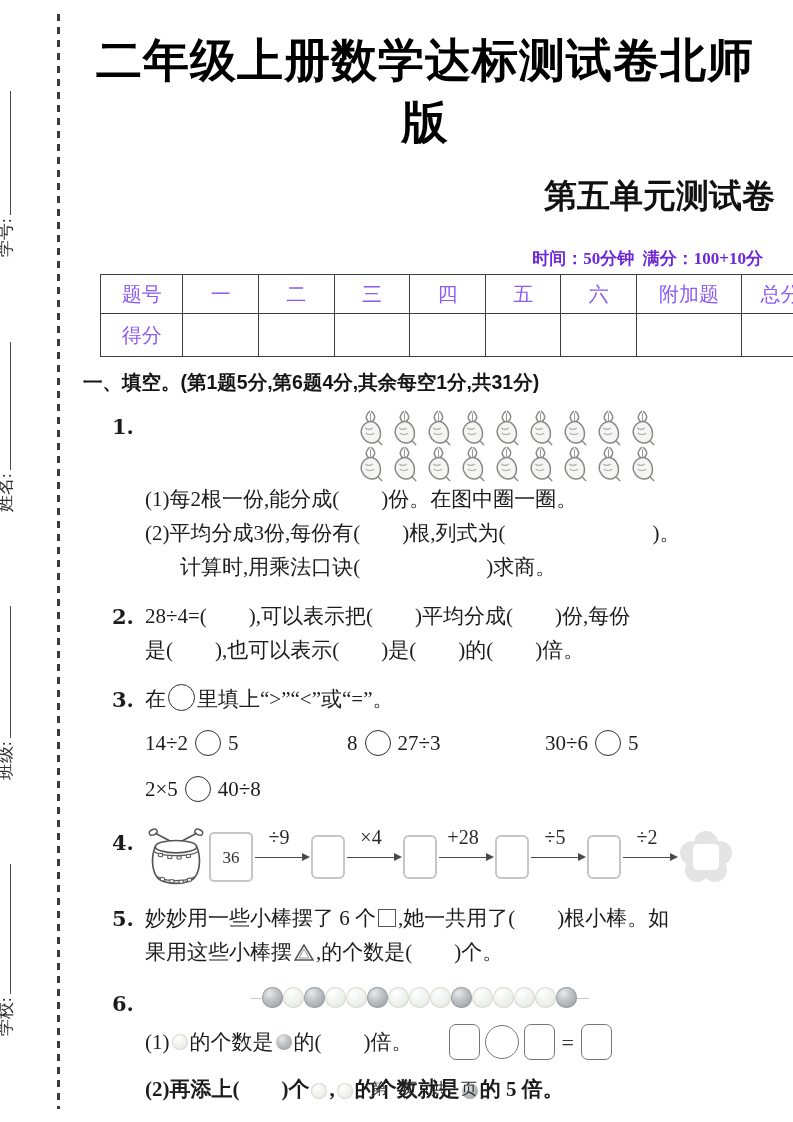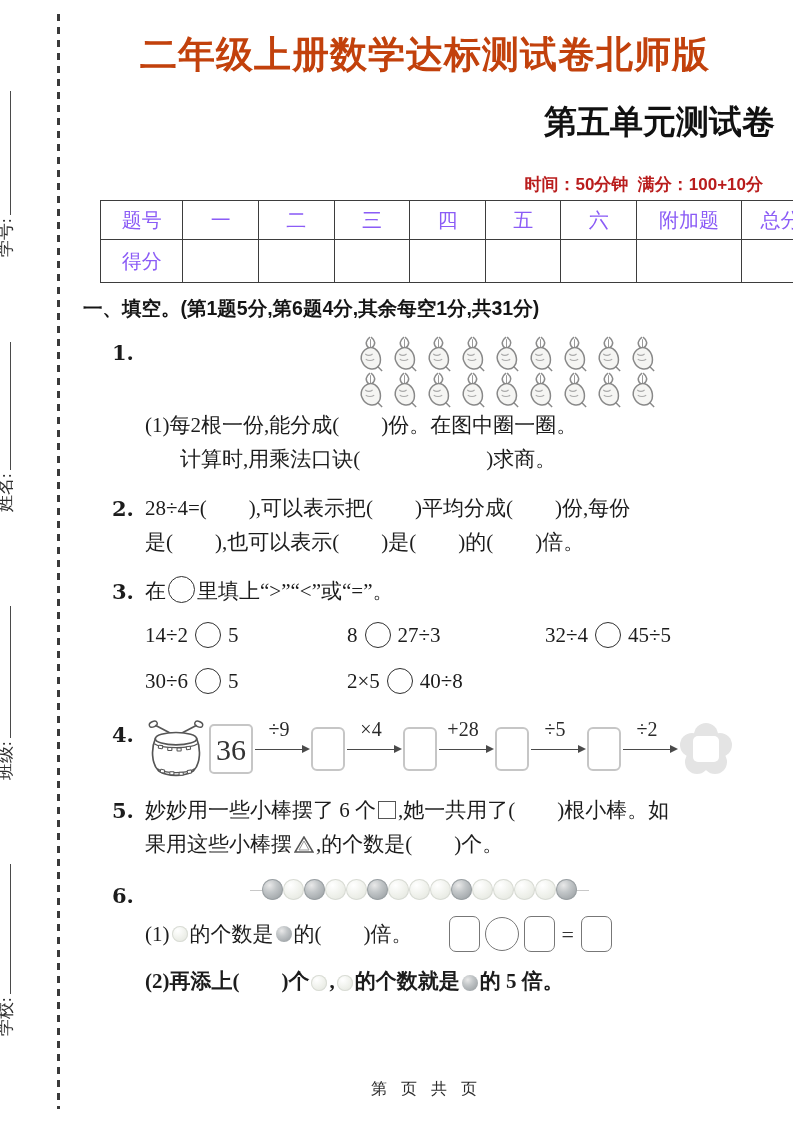--- a/index.html
+++ b/index.html
@@ -9,25 +9,25 @@
   .seal-line{position:absolute;left:57px;top:14px;height:1095px;width:2.5px;
      background:repeating-linear-gradient(to bottom,#3a3a3a 0 7px,transparent 7px 13px);}
   .margin-group{position:absolute;left:17px;transform:rotate(-90deg);
      transform-origin:0 100%;white-space:nowrap;height:24px;
      font-size:17px;color:#2e2e2e;}
   .margin-group .blank{display:inline-block;height:1em;border-bottom:1.6px solid #4a4a4a;
      margin-left:3px;vertical-align:baseline;}
   
   .content{position:absolute;left:75px;top:0;width:700px;}
   .title{margin:30px 0 0;text-align:center;font-family:"Liberation Sans",sans-serif;
-     font-weight:900;font-size:37px;letter-spacing:1px;color:#c2410c;}
+     font-weight:900;font-size:46px;letter-spacing:1px;color:#000000;}
   .subtitle{margin:20px 0 0;text-align:right;font-family:"Liberation Sans",sans-serif;
      font-weight:900;font-size:33px;color:#111;}
-  .info-line{margin:28px 12px 4px 0;text-align:right;font-family:Liberation Sans, sans-serif;
-     font-weight:700;font-size:17px;white-space:pre;color:#b91c1c;}
+  .info-line{margin:28px 12px 4px 0;text-align:right;font-family:Liberation Serif, serif;
+     font-weight:700;font-size:17px;white-space:pre;color:#6d28d9;}
   
   table.score{border-collapse:collapse;margin-left:25px;width:720px;
      font-family:"Liberation Sans",sans-serif;font-size:20px;color:#8b5cf6;}
   table.score th,table.score td{border:1.6px solid #3d3d3d;text-align:center;
      font-weight:500;padding:0;}
   table.score tr.r1 th{height:38px;}
   table.score tr.r2 td{height:42px;}
   th.c-label{width:72px;} th.c-num{width:66px;} th.c-extra{width:92px;} th.c-total{width:68px;}
   
   .sec-heading{margin:12px 0 0 8px;font-family:"Liberation Sans",sans-serif;
@@ -44,21 +44,21 @@
   .cmp-grid{display:grid;grid-template-columns:202px 198px auto;padding-left:70px;
      margin-top:14px;row-gap:20px;font-size:21px;}
   .cmp-item{display:flex;align-items:center;}
   .cmp-circle{display:inline-block;width:24px;height:24px;border:1.6px solid #2f2f2f;
      border-radius:50%;margin:0 7px;flex:0 0 auto;}
   .prompt-circle{display:inline-block;width:25px;height:25px;border:1.6px solid #2f2f2f;
      border-radius:50%;vertical-align:-5px;margin:0 2px;}
   
   .flow{display:flex;align-items:center;padding-left:66px;margin-top:16px;}
   .start-box{width:40px;height:46px;border:2px solid #c6c6c6;border-radius:5px;
-     display:flex;align-items:center;justify-content:center;font-size:30px;color:#333;
+     display:flex;align-items:center;justify-content:center;font-size:17px;color:#333;
      margin-left:2px;}
   .fstep{position:relative;width:58px;height:40px;flex:0 0 auto;}
   .fstep .op{position:absolute;top:-16px;left:0;right:6px;text-align:center;
      font-size:20px;color:#2a2a2a;}
   .fstep .shaft{position:absolute;top:50%;left:2px;right:8px;height:0;
      border-top:1.6px solid #4a4a4a;}
   .fstep .head{position:absolute;top:50%;right:1px;margin-top:-4.5px;width:0;height:0;
      border-left:8px solid #4a4a4a;border-top:4.5px solid transparent;
      border-bottom:4.5px solid transparent;}
   .flow-box{width:30px;height:40px;border:2px solid #c6c6c6;border-radius:6px;flex:0 0 auto;}
@@ -363,20 +363,21 @@
       <path d="M12 11 C5 13 2 20 6 26 C9 31 16 33 20 29 C24 25 23 16 17 12 C15.2 11 13.3 10.8 12 11 Z" fill="#f5f5f3" stroke="#888" stroke-width="1.4"></path>
       <path d="M19.5 28.5 L24 33" fill="none" stroke="#888" stroke-width="1.4"></path>
       <path d="M8 17 C10 18.5 13 18.5 15 17" fill="none" stroke="#aaa" stroke-width="1"></path>
       <path d="M8.5 22 C11 23.5 14 23.5 16.5 22" fill="none" stroke="#aaa" stroke-width="1"></path>
     </svg>
   </span>
 </div>
       </div>
     </div>
     <div class="qline">(1)每2根一份,能分成(　　)份。在图中圈一圈。</div>
+    <div class="qline">(2)平均分成3份,每份有(　　)根,列式为(　　　　　　　)。</div>
     <div class="qline indent2">计算时,用乘法口诀(　　　　　　)求商。</div>
 
     <div class="qline" style="margin-top:16px;">
       <span class="qnum">2.</span>
       <span>28÷4=(　　),可以表示把(　　)平均分成(　　)份,每份</span>
     </div>
     <div class="qline">是(　　),也可以表示(　　)是(　　)的(　　)倍。</div>
 
     <div class="qline" style="margin-top:16px;">
       <span class="qnum">3.</span>
@@ -385,25 +386,20 @@
     <div class="cmp-grid">
       <div class="cmp-item">
           <span>14÷2</span>
           <span class="cmp-circle"></span>
           <span>5</span>
         </div>
       <div class="cmp-item">
           <span>8</span>
           <span class="cmp-circle"></span>
           <span>27÷3</span>
-        </div>
-      <div class="cmp-item">
-          <span>32÷4</span>
-          <span class="cmp-circle"></span>
-          <span>45÷5</span>
         </div>
       <div class="cmp-item">
           <span>30÷6</span>
           <span class="cmp-circle"></span>
           <span>5</span>
         </div>
       <div class="cmp-item">
           <span>2×5</span>
           <span class="cmp-circle"></span>
           <span>40÷8</span>

